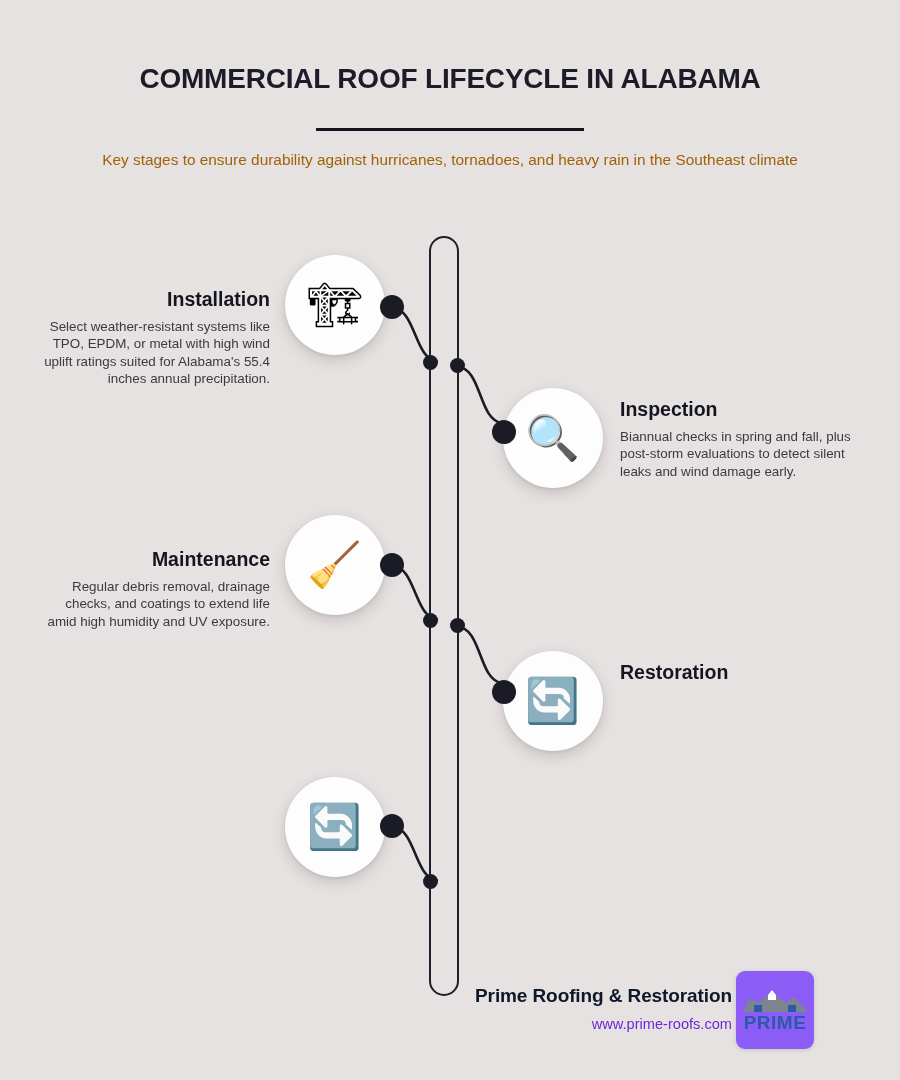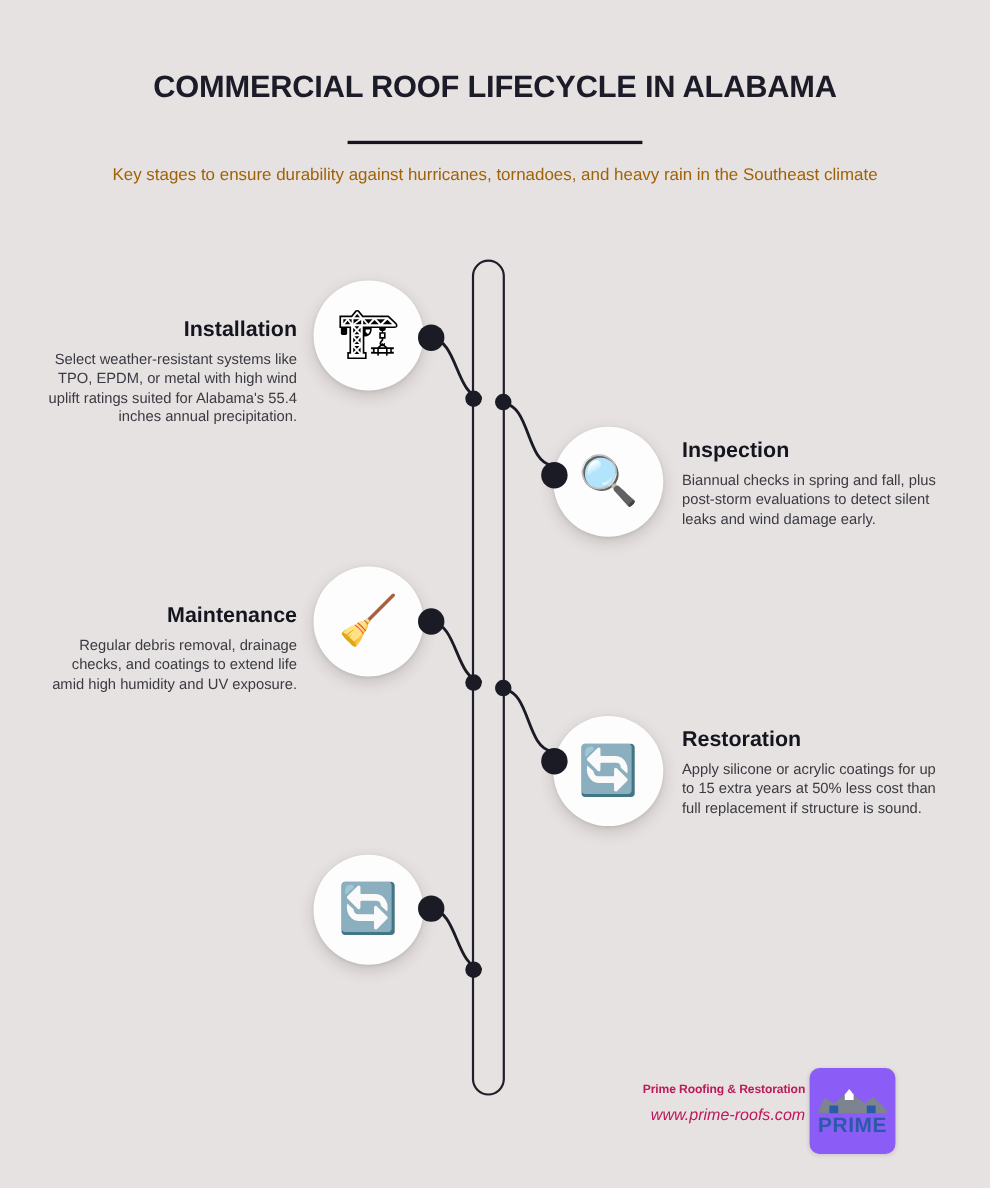--- a/index.html
+++ b/index.html
@@ -66,23 +66,23 @@
     font-size:19.5px; font-weight:bold; color:#15151f;
     margin-bottom:7px;
   }
   .stage-desc {
     font-size:13.4px; line-height:1.30; color:#3a3a42;
   }
 
   
   .footer-text { position:absolute; right:168px; top:985px; text-align:right; }
   .brand {
-    font-size:11px; font-weight:bold; color:#be185d; letter-spacing:-0.1px;
+    font-size:19px; font-weight:bold; color:#0f172a; letter-spacing:-0.1px;
   }
-  .site { font-size:14.6px; color:#be185d; margin-top:9px;font-style:italic; }
+  .site { font-size:14.6px; color:#6d28d9; margin-top:9px; }
   .logo-box {
     position:absolute; left:736px; top:971px;
     width:78px; height:78px; border-radius:9px;
     background:#8b5cf6;
     box-shadow:0 1px 4px rgba(60,55,50,.18);
     display:flex; align-items:center; justify-content:center;
   }
 </style>
 </head>
 <body>
@@ -137,21 +137,20 @@
   <div class="circle" style="left:503px; top:651px;">
     <span class="glyph">🔄</span>
   </div>
   <div class="dot-big" style="left:492px; top:680px;"></div>
   <svg class="scurve" style="left:452px; top:620px;" width="60" height="75">
     <path d="M 5 7 C 30 7, 26 60, 50 63" stroke="#1b1b26" stroke-width="2.6" fill="none"></path>
   </svg>
   <div class="dot-small" style="left:450px; top:618px;"></div>
   <div class="stage-text right" style="left:620px; top:661px; width:232px;">
     <div class="stage-title">Restoration</div>
-    <div class="stage-desc">Apply silicone or acrylic coatings for up to 15 extra years at 50% less cost than full replacement if structure is sound.</div>
   </div>
 
   <div class="circle" style="left:285px; top:777px;">
     <span class="glyph">🔄</span>
   </div>
   <div class="dot-big" style="left:380px; top:814px;"></div>
   <svg class="scurve" style="left:390px; top:819px;" width="60" height="75">
     <path d="M 2 8 C 26 8, 24 60, 48 62" stroke="#1b1b26" stroke-width="2.6" fill="none"></path>
   </svg>
   <div class="dot-small" style="left:423px; top:874px;"></div>

